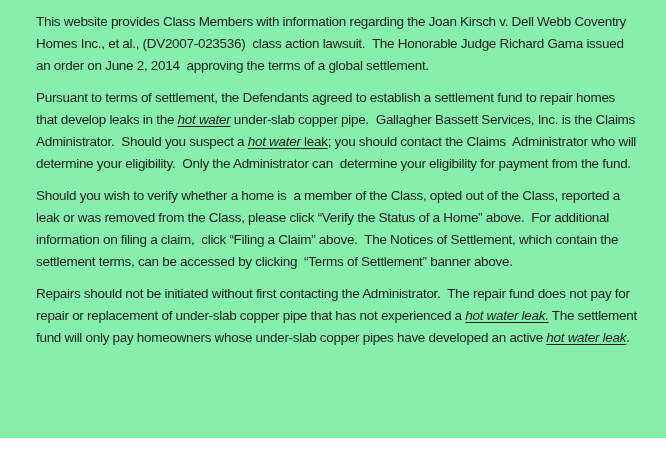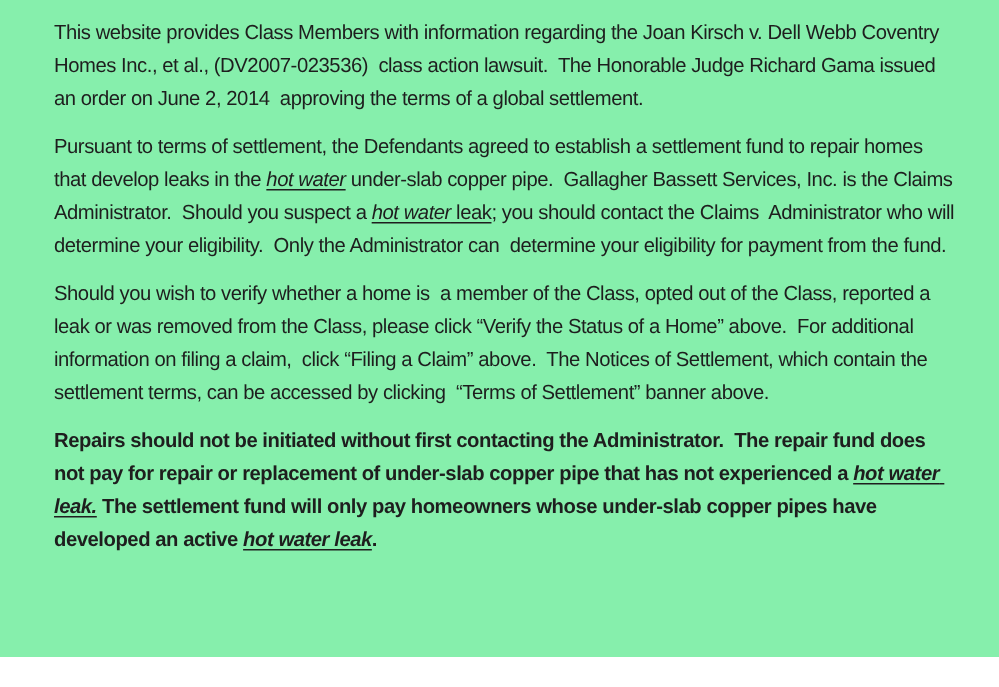--- a/index.html
+++ b/index.html
@@ -24,21 +24,21 @@
     letter-spacing: -0.3px;
     line-height: 22px;
     color: #1e1e1e;
     -webkit-font-smoothing: antialiased;
   }
   .doc p {
     margin: 0 0 10px 0;
     white-space: pre-wrap;
   }
   .doc p.bold {
-    font-weight: bold;
+    font-weight: normal;
   }
   .run-italic { font-style: italic; }
   .run-underline { text-decoration: underline; text-underline-offset: 2px; }
 </style>
 </head>
 <body>
 
 <div class="page">
   <div class="doc" id="doc">
       <p><span>This website provides Class Members with information regarding the Joan Kirsch v. Dell Webb Coventry Homes Inc., et al., (DV2007-023536)  class action lawsuit.  The Honorable Judge Richard Gama issued an order on June 2, 2014  approving the terms of a global settlement.</span></p>

